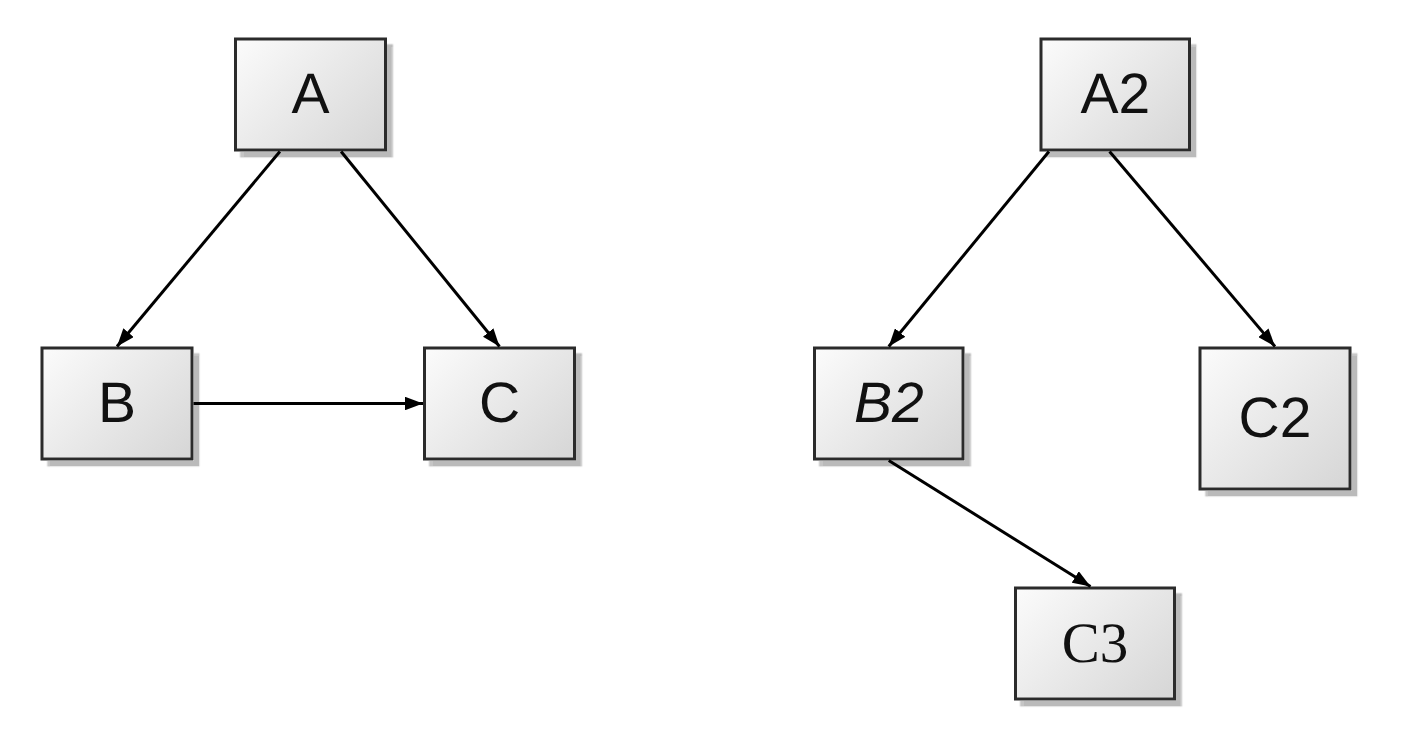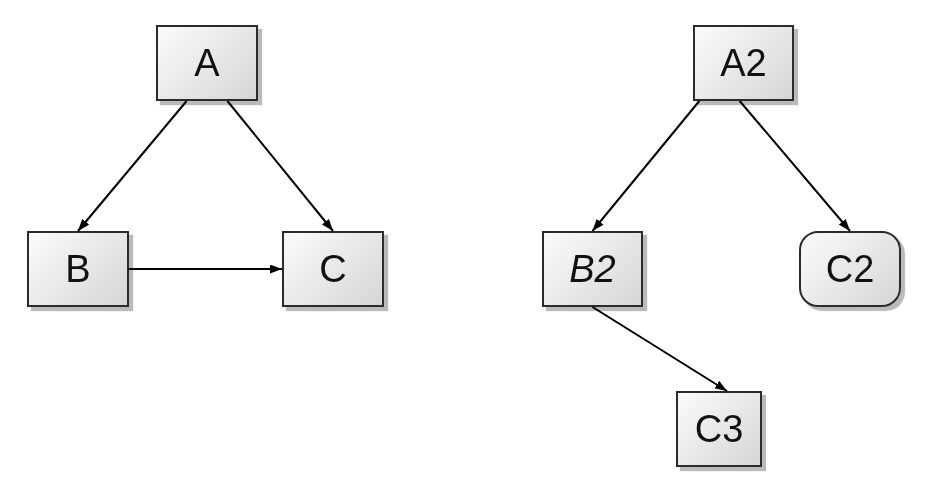--- a/index.html
+++ b/index.html
@@ -59,24 +59,24 @@
       </div>
       <div class="node" style="left: 282px; top: 231px; width: 102px; height: 76px;">
         <span class="label">C</span>
       </div>
       <div class="node" style="left: 669px; top: 25px; width: 101px; height: 76px; margin-left: 24px;">
         <span class="label">A2</span>
       </div>
       <div class="node" style="left: 542px; top: 231px; width: 101px; height: 76px; font-style: italic;">
         <span class="label">B2</span>
       </div>
-      <div class="node" style="left: 799px; top: 231px; width: 102px; height: 76px; border-radius: 19px;">
+      <div class="node" style="left: 799px; top: 231px; width: 102px; height: 96px;">
         <span class="label">C2</span>
       </div>
-      <div class="node" style="left: 676px; top: 391px; width: 86px; height: 76px;">
+      <div class="node" style="left: 676px; top: 391px; width: 108px; height: 76px; font-family: Liberation Serif, serif;">
         <span class="label">C3</span>
       </div>
     </div>
   <svg id="edges-layer" xmlns="http://www.w3.org/2000/svg" viewBox="0 0 940 504">
     <defs>
       <marker id="arrowhead" markerWidth="13" markerHeight="9" refX="12" refY="4.5" orient="auto" markerUnits="userSpaceOnUse">
         <path class="arrowhead-shape" d="M0,0 L12,4.5 L0,9 Z"></path>
       </marker>
     </defs>
   <line x1="186.6" y1="101" x2="78" y2="231" class="edge" marker-end="url(#arrowhead)"></line>

